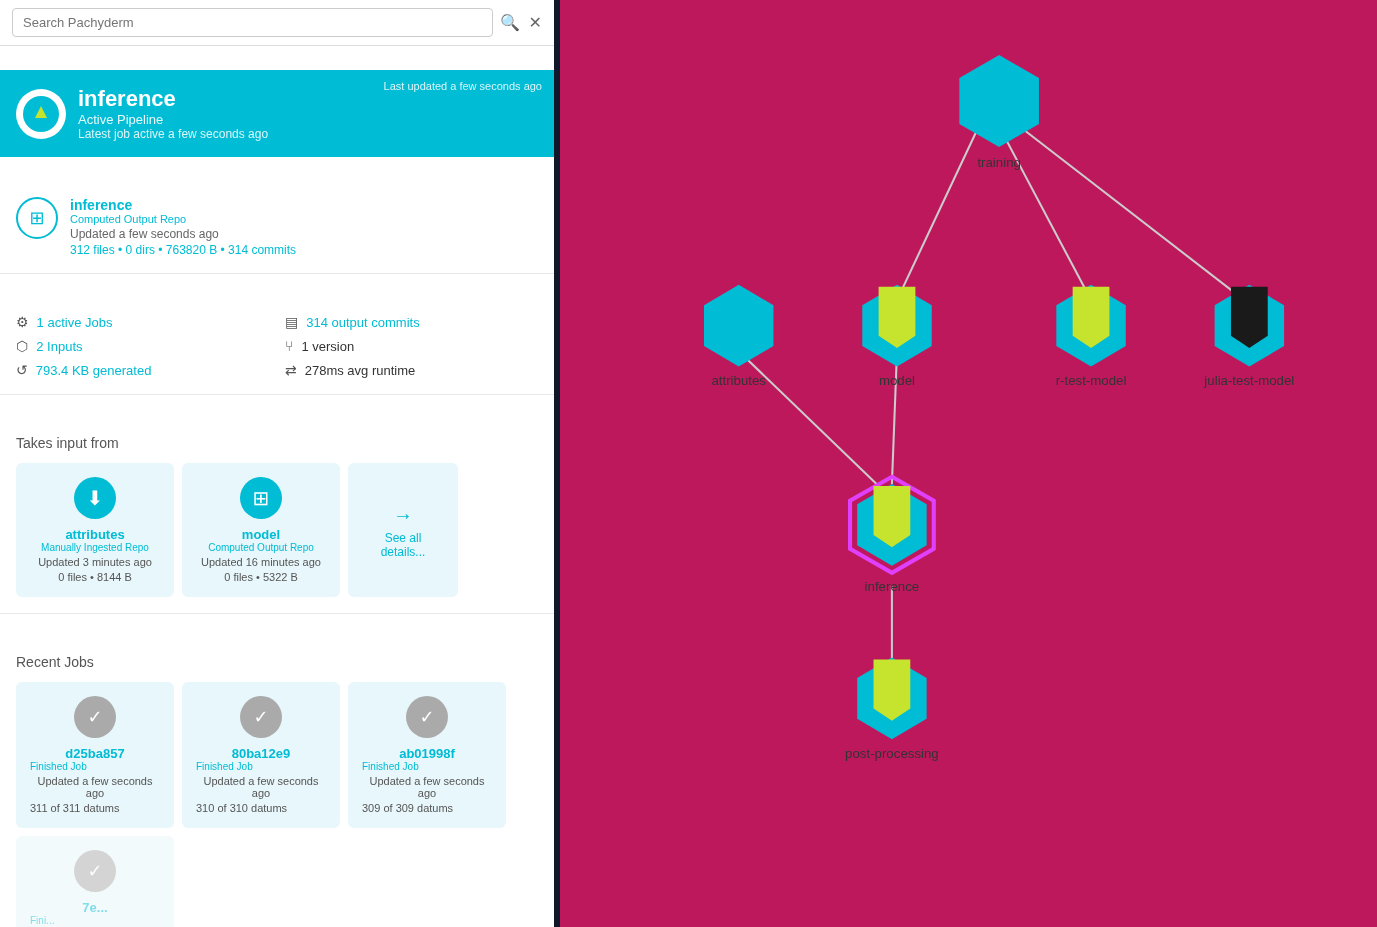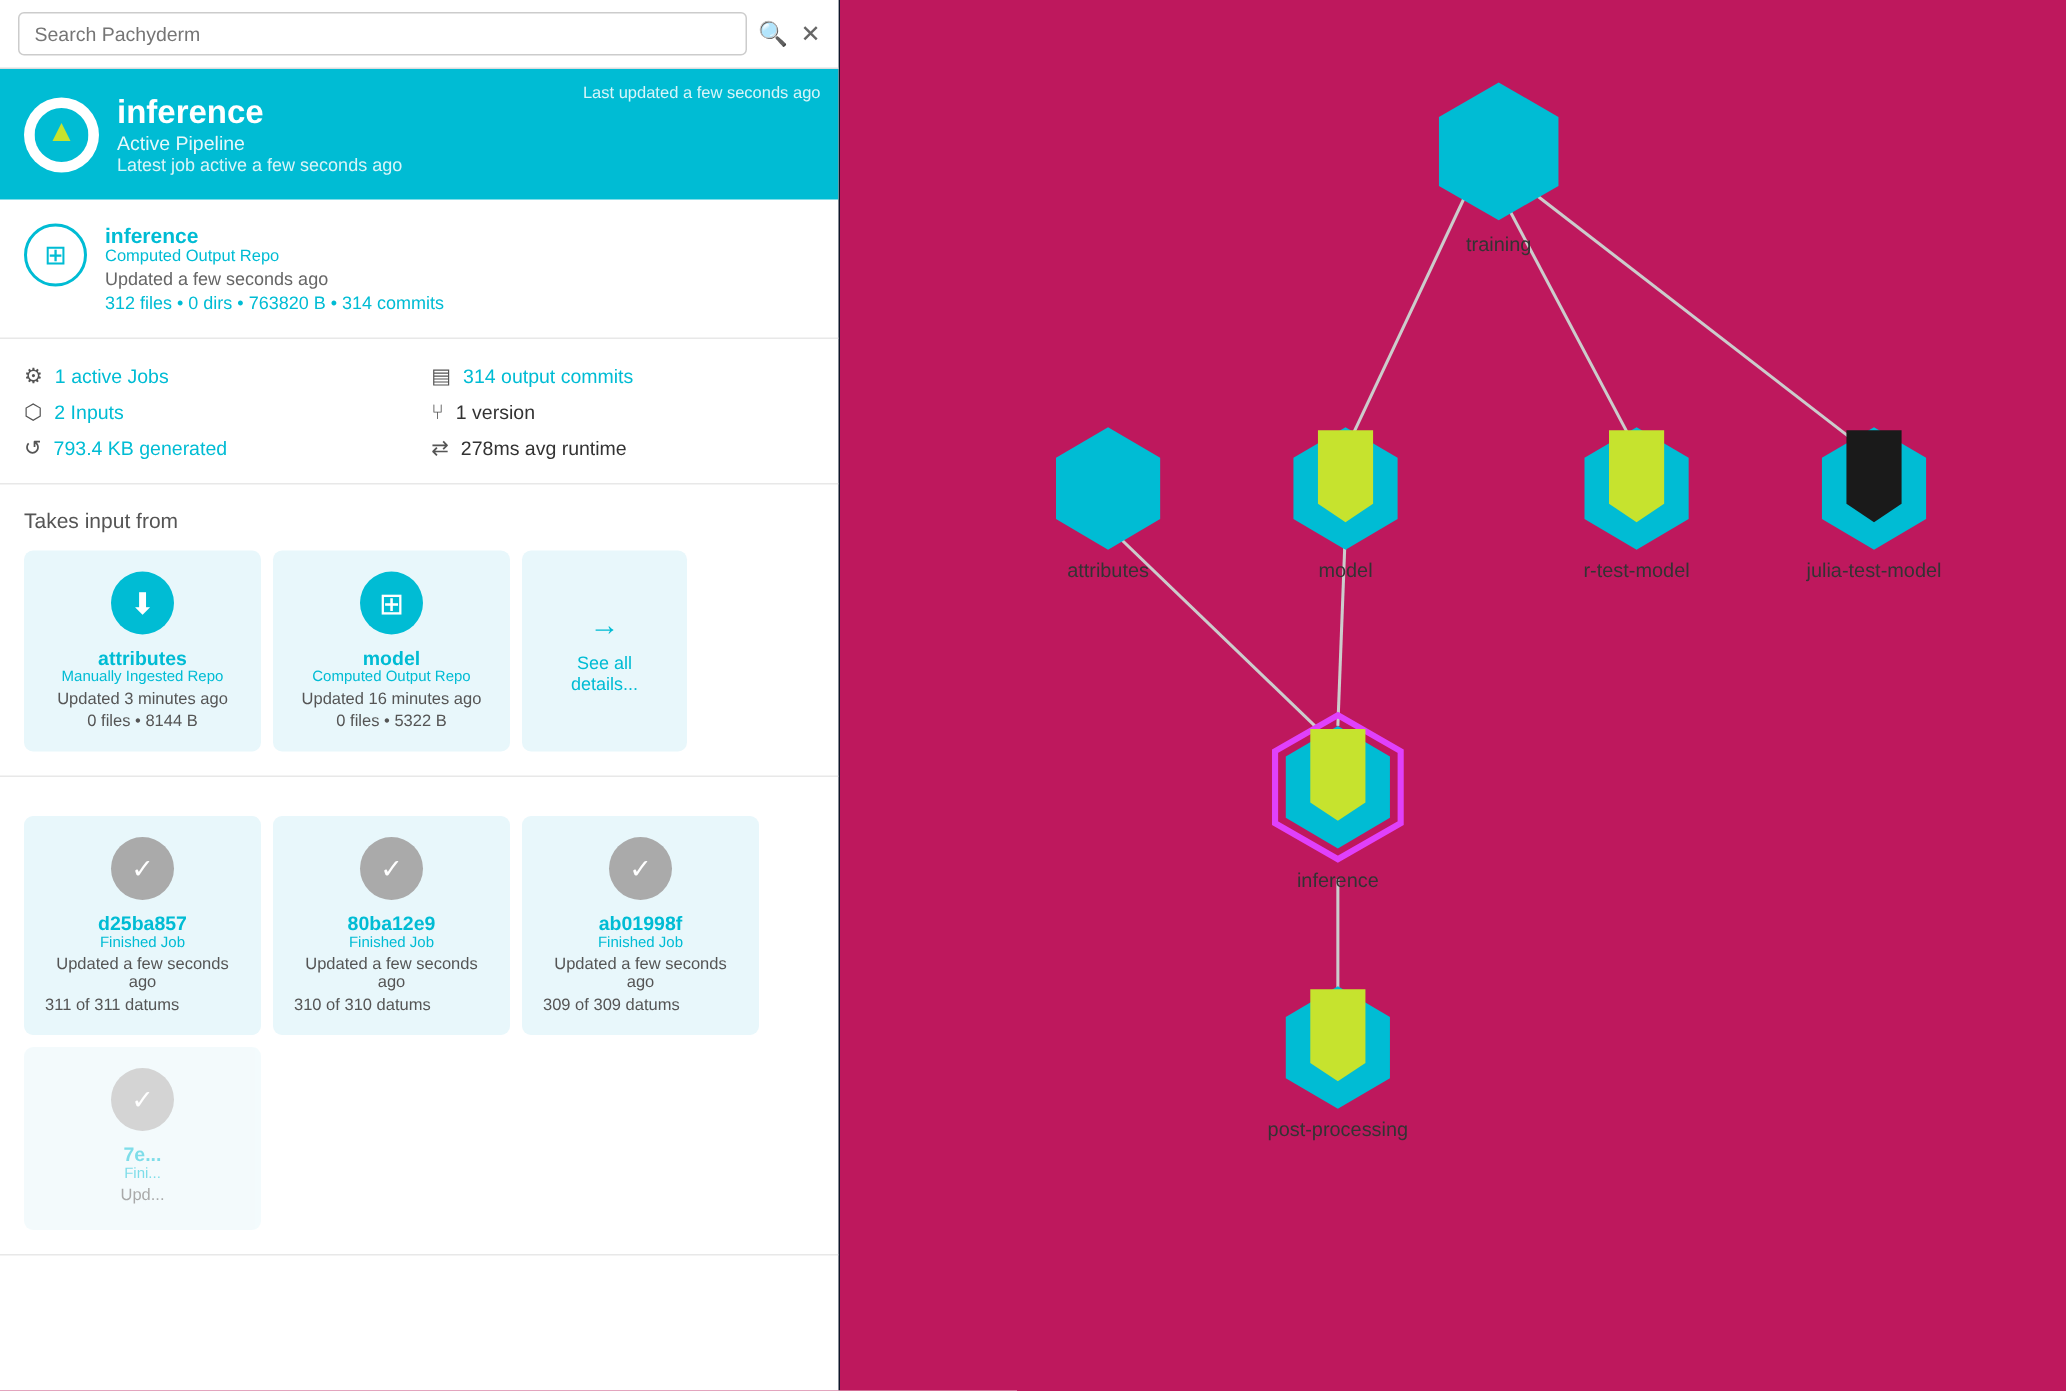--- a/index.html
+++ b/index.html
@@ -1,19 +1,19 @@
 <!DOCTYPE html>
 <html><head>
   <meta charset="utf-8">
   <style>
     * { box-sizing: border-box; margin: 0; padding: 0; }
     body { font-family: -apple-system, BlinkMacSystemFont, 'Segoe UI', sans-serif; background: #f5f5f5; display: flex; height: 927px; overflow: hidden; }
 
     
-    .left-panel { width: 560px; min-width: 560px; background: #fff; display: flex; flex-direction: column; border-right: 1px solid #0f172a; overflow-y: auto; }
+    .left-panel { width: 560px; min-width: 560px; background: #fff; display: flex; flex-direction: column; border-right: 6px solid #0f172a; overflow-y: auto; gap: 24px; }
 
     
     .search-bar { display: flex; align-items: center; padding: 8px 12px; border-bottom: 1px solid #ddd; background: #fff; }
     .search-bar input { flex: 1; border: 1px solid #ccc; border-radius: 4px; padding: 6px 10px; font-size: 13px; outline: none; }
     .search-icons { display: flex; gap: 8px; margin-left: 8px; color: #666; font-size: 16px; cursor: pointer; }
 
     
     .pipeline-header { background: #00bcd4; padding: 16px; display: flex; align-items: center; gap: 12px; position: relative; }
     .pipeline-header .logo { width: 50px; height: 50px; border-radius: 50%; background: #fff; display: flex; align-items: center; justify-content: center; }
     .pipeline-header .logo svg { width: 36px; height: 36px; }
@@ -52,21 +52,21 @@
     .input-card .card-stats { font-size: 11px; color: #555; text-align: center; }
     .see-all-card { background: #e8f7fb; border-radius: 6px; padding: 14px; width: 110px; display: flex; flex-direction: column; align-items: center; justify-content: center; cursor: pointer; }
     .see-all-card .arrow { font-size: 20px; color: #00bcd4; }
     .see-all-card .see-all-label { color: #00bcd4; font-size: 12px; text-align: center; margin-top: 6px; }
 
     
     .jobs-grid { display: flex; gap: 8px; flex-wrap: wrap; margin-top: 10px; }
     .job-card { background: #e8f7fb; border-radius: 6px; padding: 14px; width: 158px; cursor: pointer; }
     .job-card .job-icon { width: 42px; height: 42px; border-radius: 50%; background: #aaa; display: flex; align-items: center; justify-content: center; margin: 0 auto 8px; color: #fff; font-size: 18px; }
     .job-card .job-id { color: #00bcd4; font-size: 13px; font-weight: 600; text-align: center; }
-    .job-card .job-status { color: #00bcd4; font-size: 10px; text-align: center; }
+    .job-card .job-status { color: #00bcd4; font-size: 10px; text-align: left; }
     .job-card .job-updated { font-size: 11px; color: #555; text-align: center; margin: 3px 0; }
     .job-card .job-datums { font-size: 11px; color: #555; text-align: left; }
 
     
     .right-panel { flex: 1; background: #be185d; position: relative; overflow: hidden; text-align: center; }
     .dag-container { position: relative; width: 100%; height: 100%; }
     svg.dag-svg { position: absolute; top: 0; left: 0; width: 100%; height: 100%; }
   </style>
 </head>
 <body>
@@ -167,20 +167,21 @@
 
       <div class="see-all-card">
         <span class="arrow">→</span>
         <span class="see-all-label">See all details...</span>
       </div>
 
     </div>
   </div>
 
   <div class="section">
+    <div class="section-title">Recent Jobs</div>
     <div class="jobs-grid">
 
       <div class="job-card">
         <div class="job-icon">
           <span>✓</span>
         </div>
         <div class="job-id">d25ba857</div>
         <div class="job-status">Finished Job</div>
         <div class="job-updated">Updated a few seconds ago</div>
         <div class="job-datums">311 of 311 datums</div>

